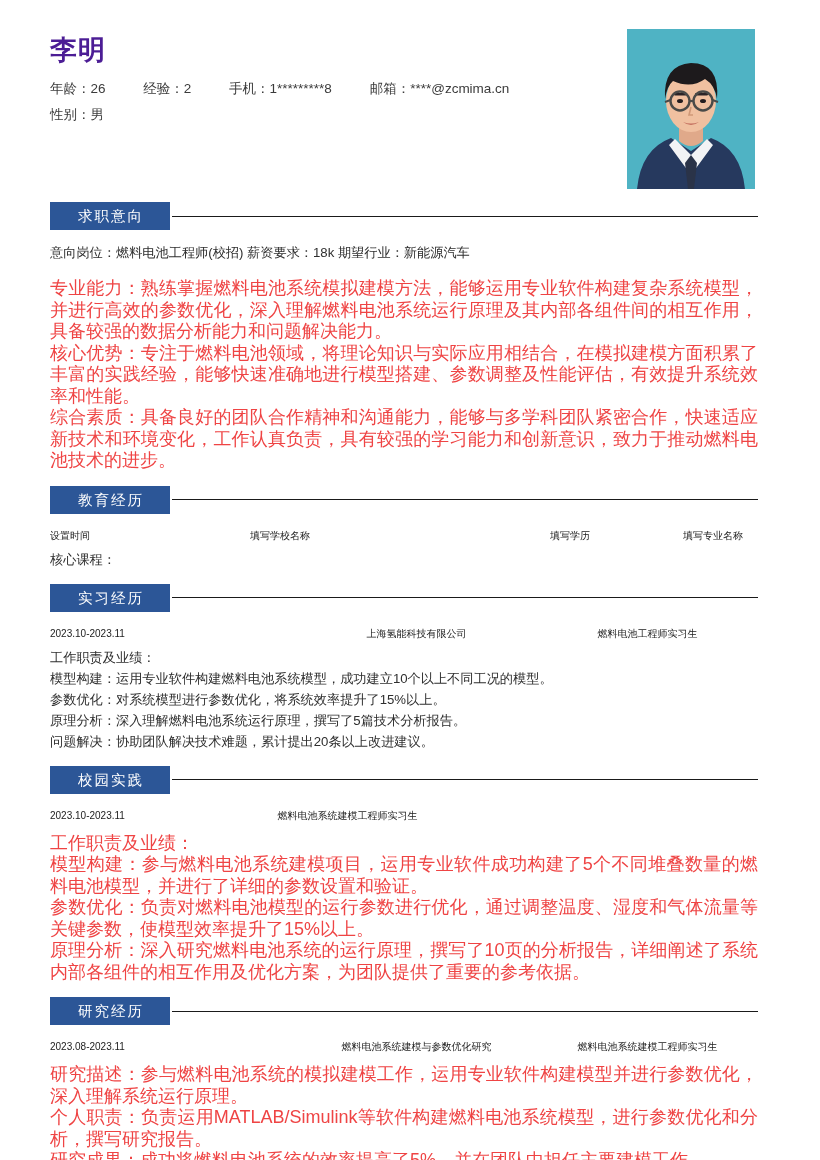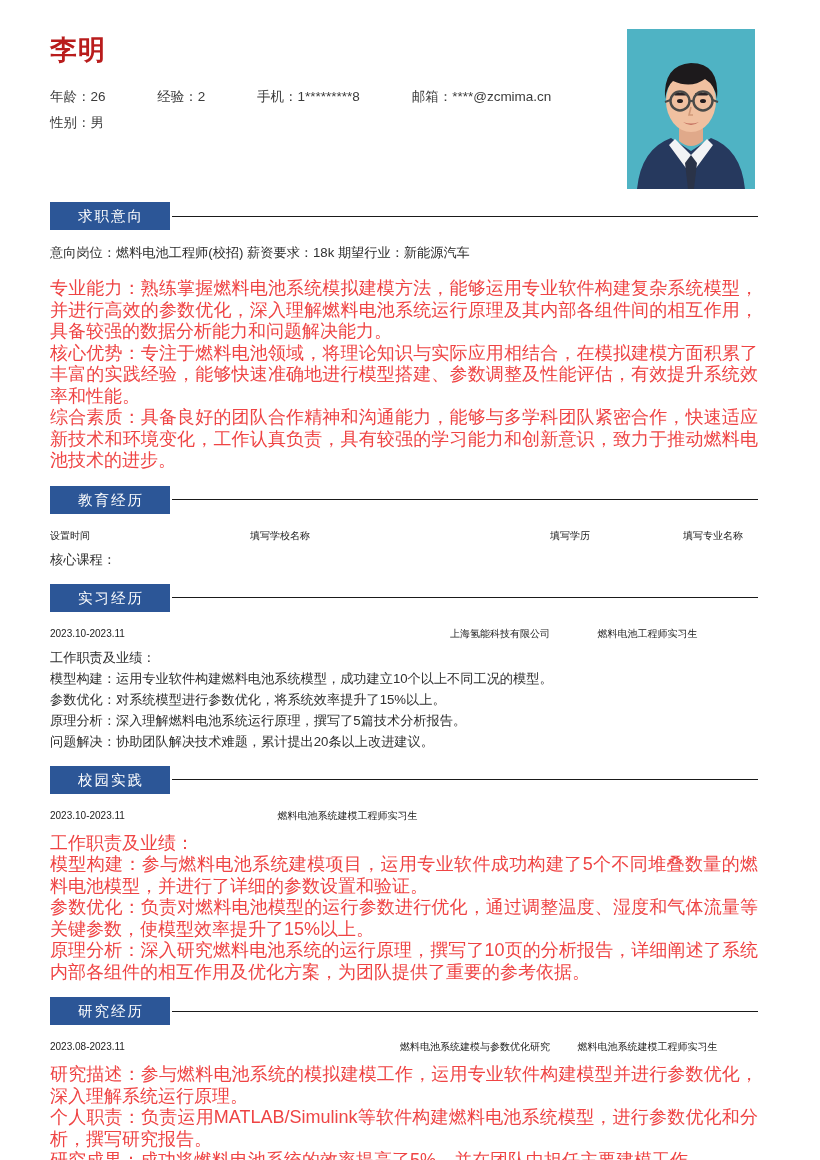--- a/index.html
+++ b/index.html
@@ -23,34 +23,34 @@
   
   .header {
     position: relative;
     height: 196px;
     padding-top: 34px;
   }
 
   .name {
     font-size: 27px;
     font-weight: bold;
-    color: #b91c1c;
+    color: #4c1d95;
     letter-spacing: 1px;
     line-height: 1.25;
-    margin-bottom: 16px;
+    margin-bottom: 8px;
   }
 
   .meta-line {
     font-size: 13.5px;
     color: #3b3b3b;
     line-height: 26px;
     white-space: nowrap;
   }
   .meta-line .meta-item { display: inline-block; }
-  .meta-item + .meta-item { margin-left: 48px; }
+  .meta-item + .meta-item { margin-left: 34px; }
 
   .photo {
     position: absolute;
     top: 29px;
     right: 15px;
     width: 128px;
     height: 160px;
     overflow: hidden;
     background: #4fb3c4;
   }
@@ -119,21 +119,21 @@
   .col-role  { flex: 1 1 auto; padding-left: 0; text-align: center; }
 
   .sub-lines {
     font-size: 13.2px;
     color: #2e2e2e;
     line-height: 21px;
   }
 
   .exp-block { margin-top: 2px; }
   .exp-head { display: flex; align-items: flex-start; }
-  .exp-head .col-org { text-align: right; padding-left: 33px; }
+  .exp-head .col-org { text-align: center; padding-left: 33px; }
   .exp-role { width: 195px; flex: 0 0 195px; }
 
   .spacer-8 { height: 8px; }
   .spacer-4 { height: 4px; }
 </style>
 </head>
 <body>
 
 <div class="page">
 

